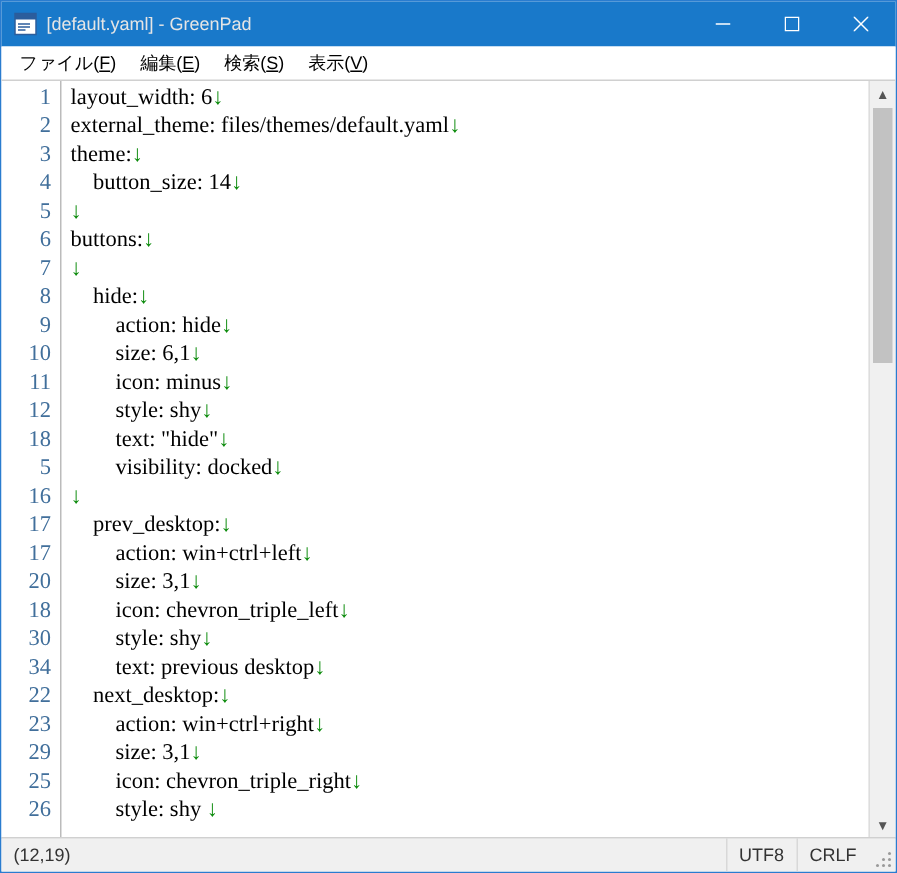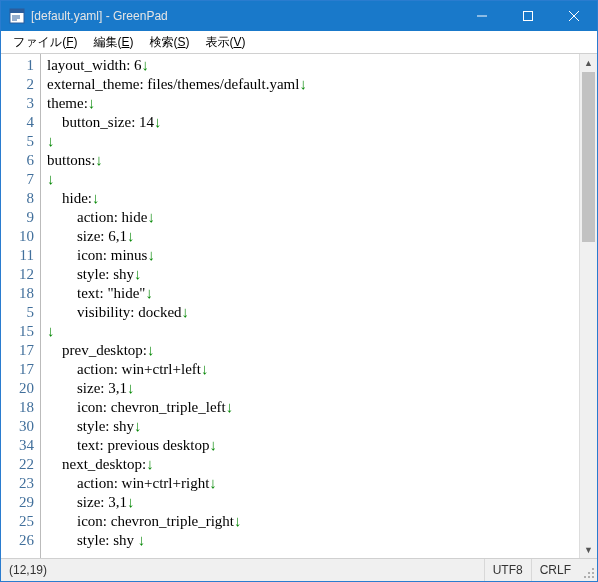--- a/index.html
+++ b/index.html
@@ -79,21 +79,21 @@
         <div>5</div>
         <div>6</div>
         <div>7</div>
         <div>8</div>
         <div>9</div>
         <div>10</div>
         <div>11</div>
         <div>12</div>
         <div>18</div>
         <div>5</div>
-        <div>15</div>
+        <div>16</div>
         <div>17</div>
         <div>17</div>
         <div>20</div>
         <div>18</div>
         <div>30</div>
         <div>34</div>
         <div>22</div>
         <div>23</div>
         <div>29</div>
         <div>25</div>

